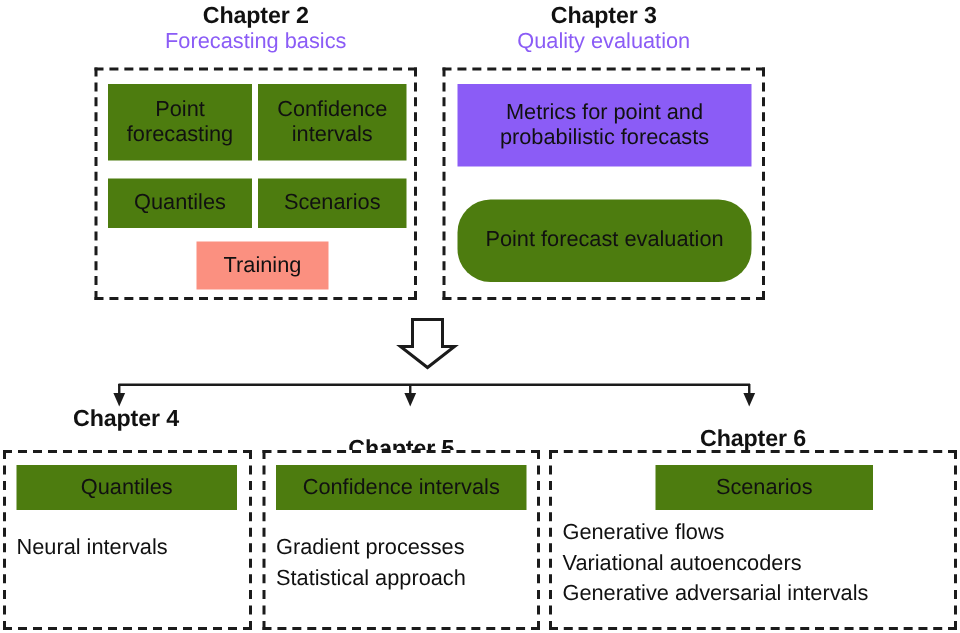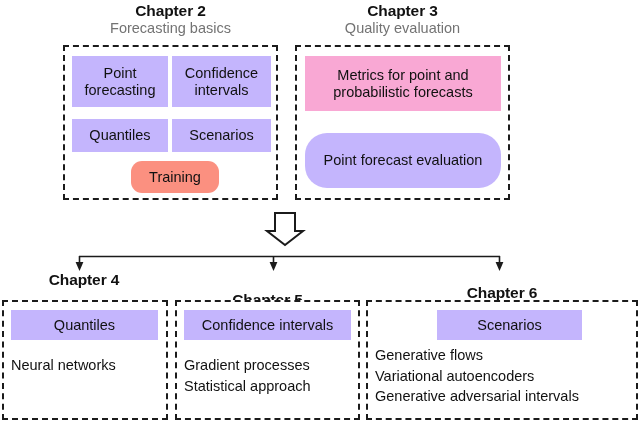--- a/index.html
+++ b/index.html
@@ -31,21 +31,21 @@
     display: block;
     font-weight: bold;
     font-size: 15.5px;
     letter-spacing: -0.1px;
     color: #111111;
   }
   .chapter-heading .ch-sub {
     display: block;
     font-weight: normal;
     font-size: 14.5px;
-    color: #737373;
+    color: #8b5cf6;
     margin-top: 1px;
   }
 
   
   .dashed-box {
     position: absolute;
     box-sizing: border-box;
     border: 2px dashed #1b1b1b;
     background: #ffffff;
   }
@@ -56,23 +56,23 @@
     box-sizing: border-box;
     display: flex;
     align-items: center;
     justify-content: center;
     text-align: center;
     font-size: 14.5px;
     line-height: 1.12;
     color: #111111;
     padding: 0 3px;
   }
-  .chip.blue  { background: #c4b5fd; }
-  .chip.green { background: #f9a8d4; }
-  .chip.red   { background: #fb9080; border-radius: 11px; }
+  .chip.blue  { background: #4d7c0f; }
+  .chip.green { background: #8b5cf6; }
+  .chip.red   { background: #fb9080; }
 
   
   .topic-list {
     position: absolute;
     font-size: 14.5px;
     line-height: 1.42;
     color: #111111;
     white-space: nowrap;
   }
   .topic-list .topic-line { display: block; }
@@ -158,21 +158,21 @@
     <span class="ch-title">Chapter 4</span>
   </div>
 
   <div class="dashed-box" style="left:2px; top:300px; width:166px; height:120px;"></div>
 
   <div class="chip blue" style="left:11px; top:310px; width:147px; height:30px;">
     <span>Quantiles</span>
   </div>
 
   <div class="topic-list" style="left:11px; top:355px; width:150px;">
-    <span class="topic-line">Neural networks</span>
+    <span class="topic-line">Neural intervals</span>
   </div>
 
   <div class="chapter-heading" style="left:175px; top:271px; width:185px;margin-top:20px;">
     <span class="ch-title">Chapter 5</span>
   </div>
 
   <div class="dashed-box" style="left:175px; top:300px; width:185px; height:120px;"></div>
 
   <div class="chip blue" style="left:184px; top:310px; width:167px; height:30px;">
     <span>Confidence intervals</span>

